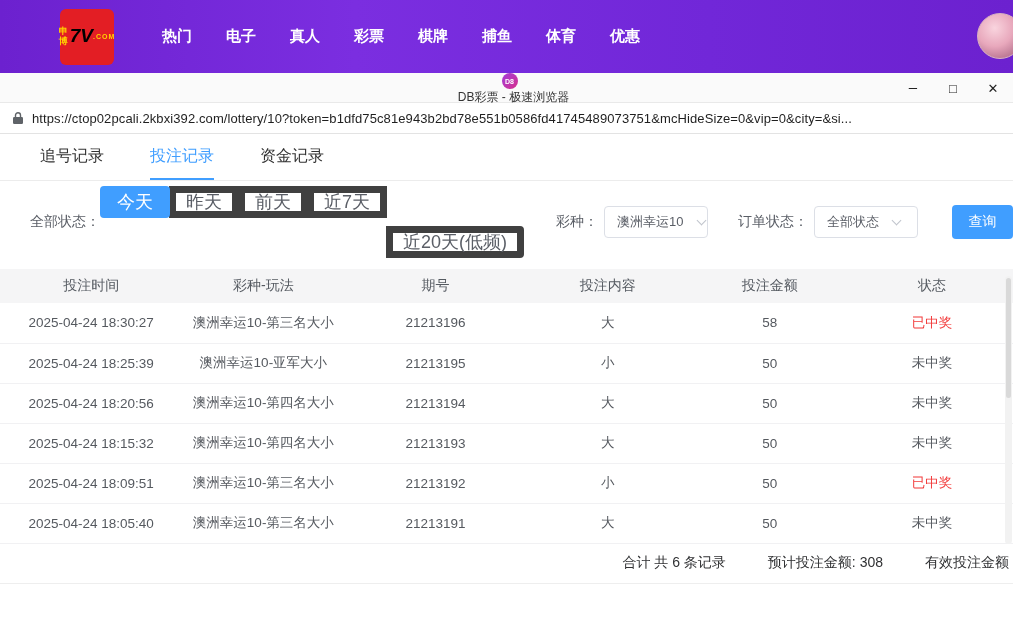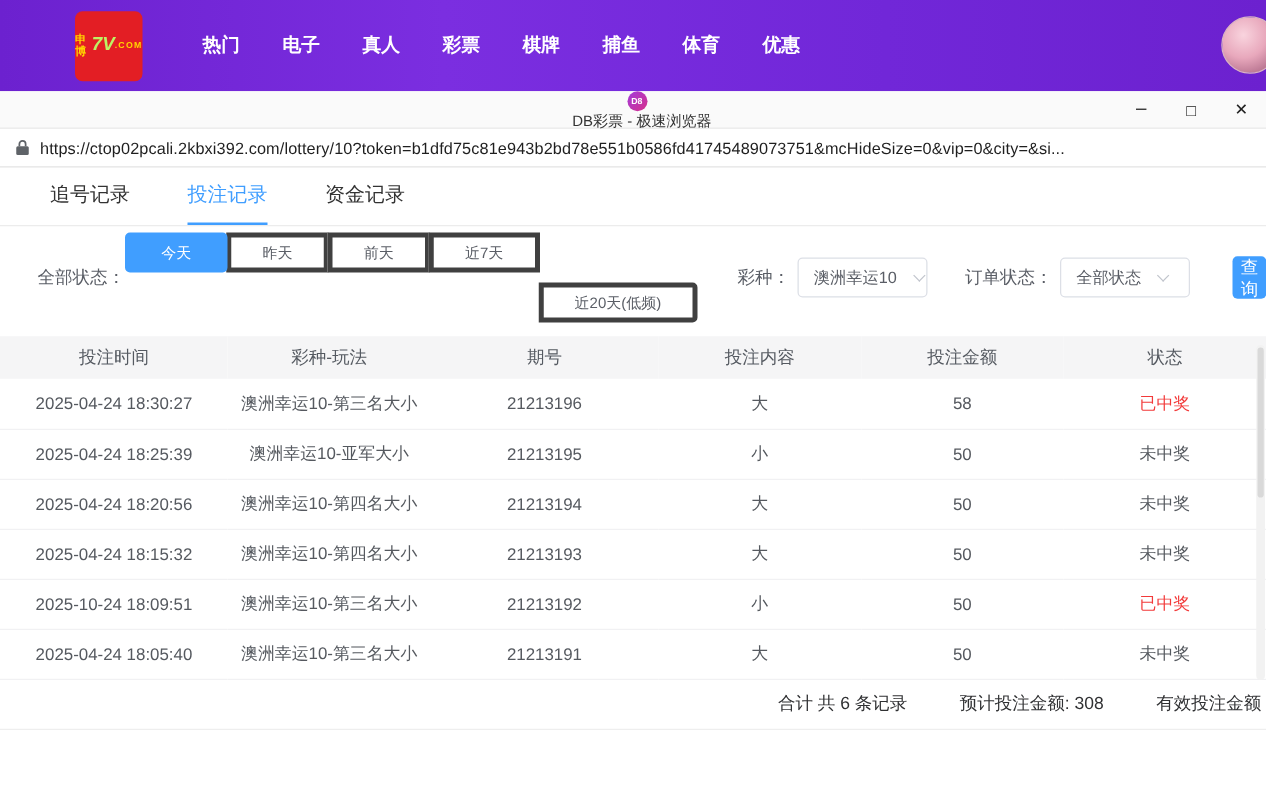--- a/index.html
+++ b/index.html
@@ -22,21 +22,21 @@
     margin-left: 60px;
     width: 54px; height: 56px;
     background: #e31e24;
     border-radius: 6px;
     display: flex; flex-direction: row;
     align-items: center; justify-content: center;
     line-height: 1.1;
     flex-shrink: 0;
   }
   .logo-top { font-size: 9px; color: #ffd400; font-weight: bold; letter-spacing: 2px; }
-  .logo-main { font-size: 15px; color: #bef264; font-weight: bold; font-style: italic; }
+  .logo-main { font-size: 19px; color: #000000; font-weight: bold; font-style: italic; }
   .logo-sub { font-size: 7px; color: #ffd400; font-weight: bold; letter-spacing: 1px; }
   .nav { display: flex; margin-left: 48px; gap: 34px; }
   .nav-item {
     color: #ffffff; font-size: 15px; font-weight: bold;
     cursor: pointer; white-space: nowrap;
   }
   .avatar {
     position: absolute; right: -10px; top: 13px;
     width: 46px; height: 46px; border-radius: 50%;
     background: radial-gradient(circle at 38% 32%, #f9d4de 0%, #e8a8bc 45%, #b87490 80%, #8d5570 100%);
@@ -93,24 +93,24 @@
   .tab.active { color: #409eff; border-bottom-color: #409eff; }
 
   
   .filters {
     display: flex; align-items: center;
     margin: 24px 0 0 30px; height: 34px;
   }
   .filter-label { font-size: 14px; color: #5a5e66; white-space: nowrap; }
   .seg { display: flex; margin-right: 32px; }
   .seg-btn {
-    height: 32px; padding: 0 25px;
-    border: 4px solid #404040; background: #fff;
+    height: 32px; padding: 0 10px;
+    border: 7px solid #404040; background: #fff;
     display: flex; align-items: center;
-    font-size: 12px; color: #5a5e66;
+    font-size: 18px; color: #5a5e66;
     margin-left: -1px; cursor: pointer; white-space: nowrap;
   }
   .seg-btn.first { border-radius: 4px 0 0 4px; margin-left: 0; }
   .seg-btn.last { border-radius: 0 4px 4px 0; margin-top: 40px; }
   .seg-btn.active {
     background: #409eff; border-color: #409eff; color: #ffffff;
     border-radius: 4px; position: relative; z-index: 1;
   }
   .select {
     height: 32px; min-width: 104px;
@@ -285,21 +285,21 @@
     </tr>
     <tr>
       <td>2025-04-24 18:15:32</td>
       <td>澳洲幸运10-第四名大小</td>
       <td>21213193</td>
       <td>大</td>
       <td>50</td>
       <td>未中奖</td>
     </tr>
     <tr>
-      <td>2025-10-24 18:09:51</td>
+      <td>2025-04-24 18:09:51</td>
       <td>澳洲幸运10-第三名大小</td>
       <td>21213192</td>
       <td>小</td>
       <td>50</td>
       <td class="won">已中奖</td>
     </tr>
     <tr>
       <td>2025-04-24 18:05:40</td>
       <td>澳洲幸运10-第三名大小</td>
       <td>21213191</td>

